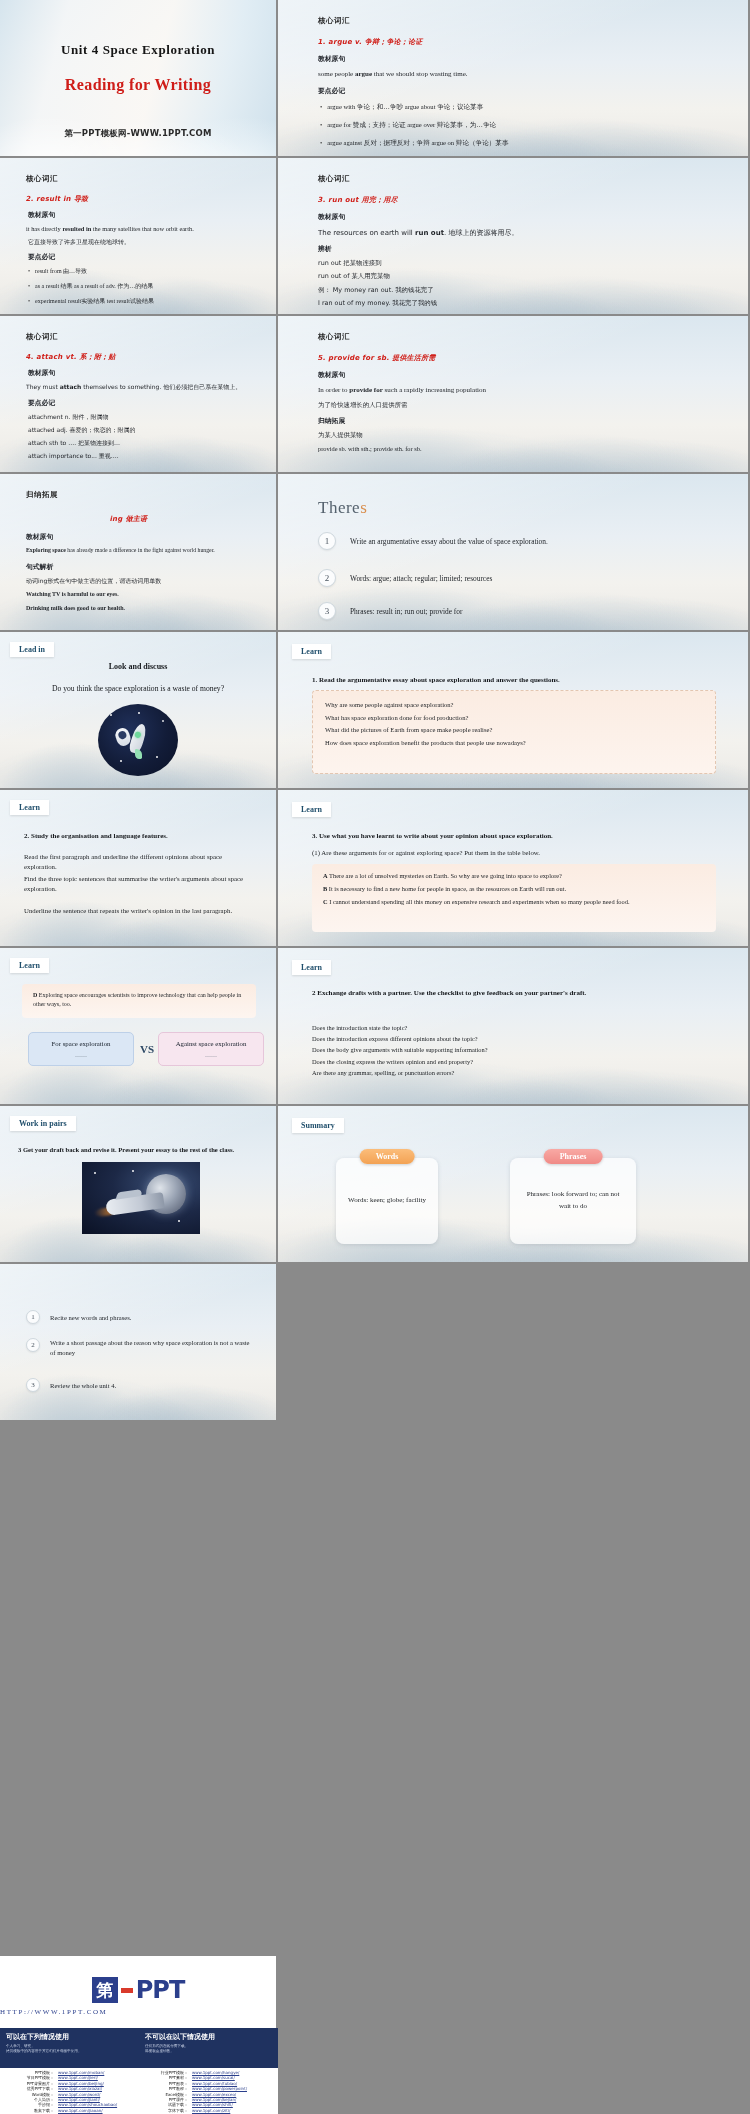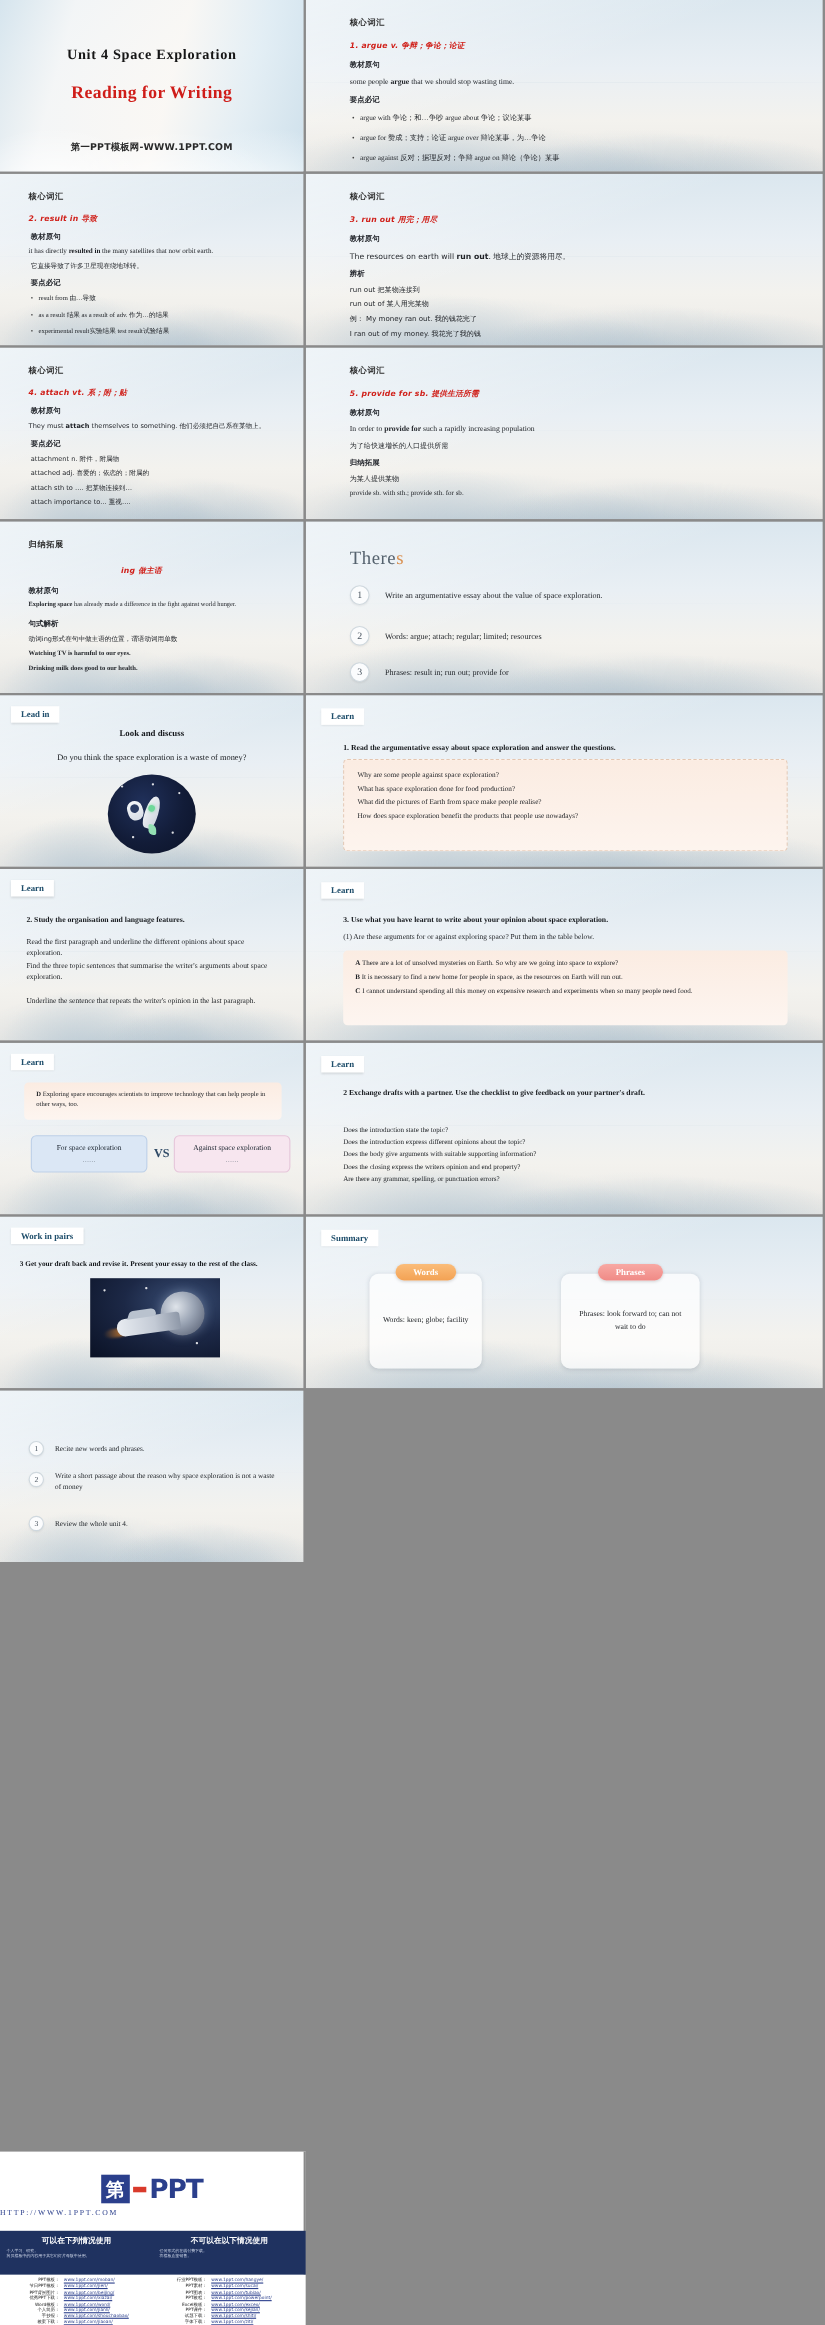--- a/index.html
+++ b/index.html
@@ -286,21 +286,21 @@
     font-family:Liberation Serif, serif;
     font-size:7px; color:#2b3f8c; letter-spacing:1.6px;
   }
   .terms {
     position:absolute; left:0; top:72px; width:278px; height:40px;
     background:#1f3260; display:flex;
   }
   .terms-col { width:50%; padding:4px 6px; }
   .terms-h {
     font-family:"DejaVu Sans","Liberation Sans",sans-serif;
-    font-weight:bold; font-size:7px; color:#fff; margin-bottom:2px;text-align:center;
+    font-weight:bold; font-size:7px; color:#fff; margin-bottom:2px;
   }
   .terms-li {
     font-family:"DejaVu Sans","Liberation Sans",sans-serif;
     font-size:3.6px; color:#cdd6e8; line-height:1.5;
   }
   .links {
     position:absolute; left:0; top:112px; width:278px; height:46px;
     background:#fff; display:flex; padding:2px 8px; gap:6px;
   }
   .link-col { width:50%; }

